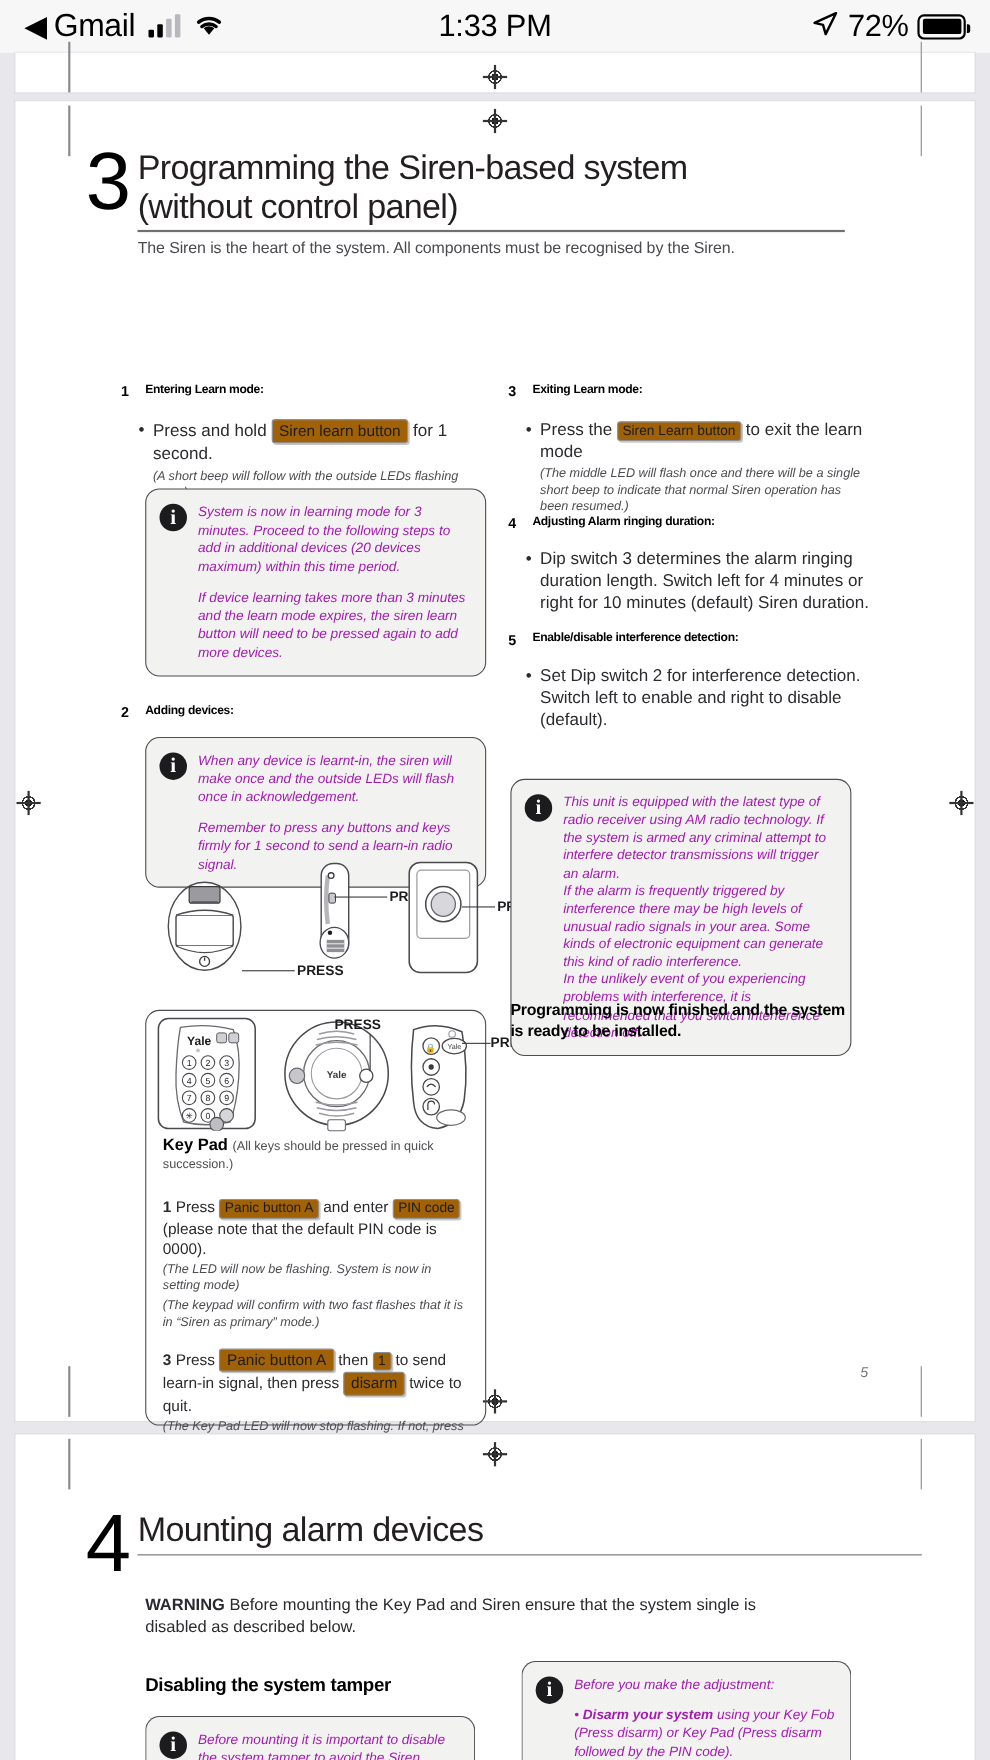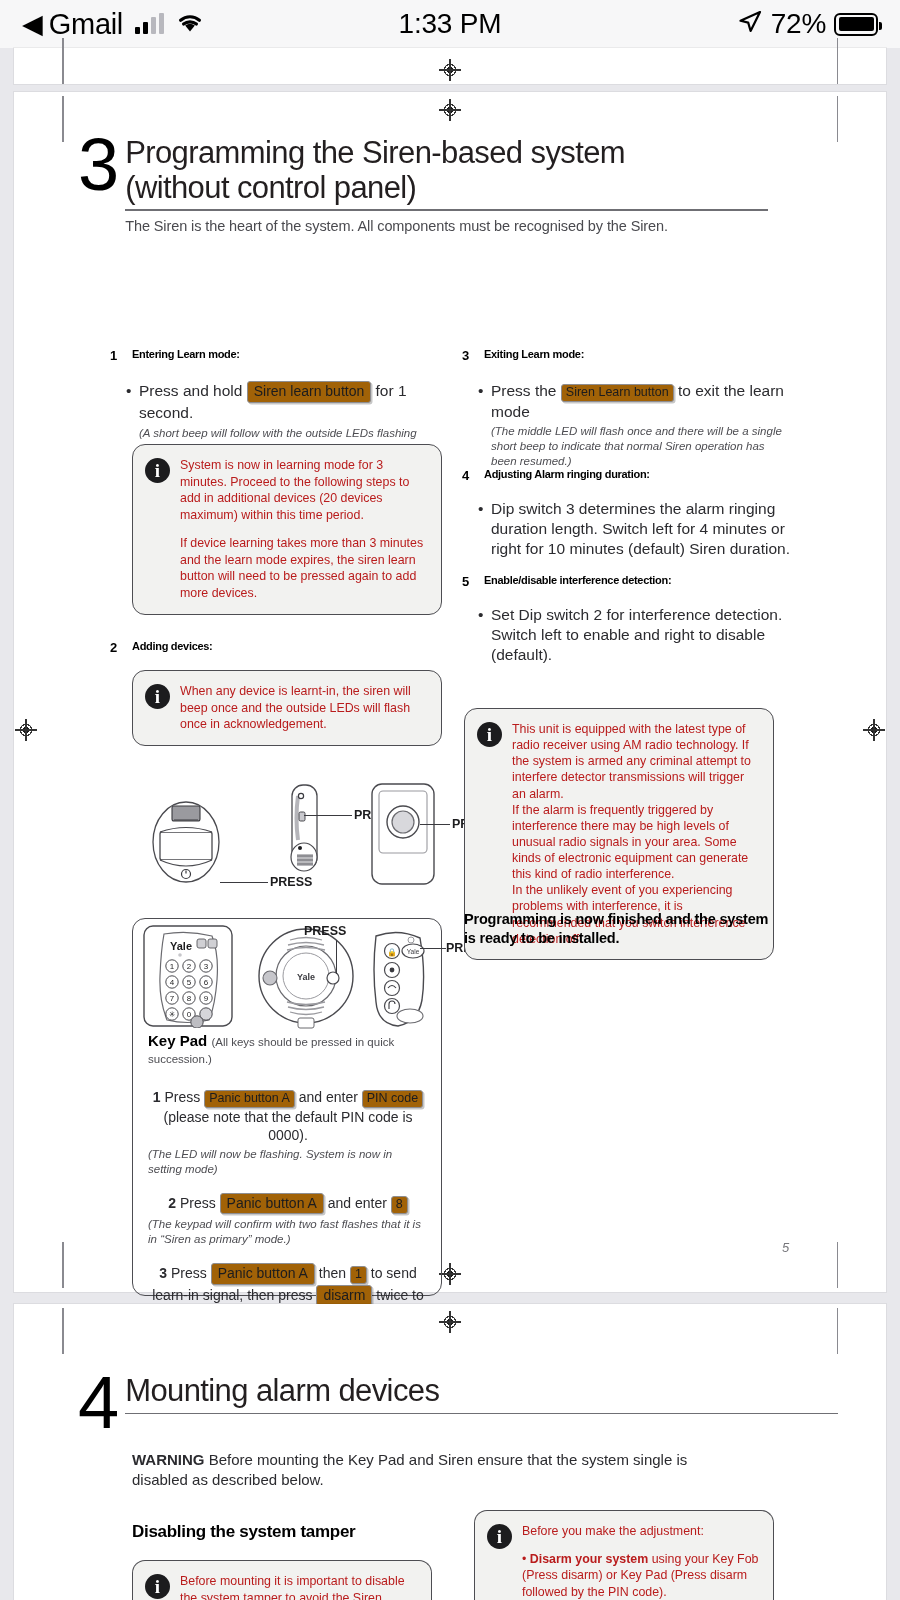--- a/index.html
+++ b/index.html
@@ -113,32 +113,32 @@
     gap: 10px;
   }
   .iicon {
     flex: none; width: 25px; height: 25px; border-radius: 50%;
     background: #1c1c1e; color: #fff;
     font-family: "Liberation Serif", serif;
     font-weight: bold; font-size: 19px;
     display: flex; align-items: center; justify-content: center;
     line-height: 1; margin-top: 1px;
   }
-  .ibody { font-size: 12.4px; line-height: 1.35; color: #b91c1c; }
+  .ibody { font-size: 12.4px; line-height: 1.35; color: #a21caf; font-style: italic; }
   .ibody p + p { margin-top: 11px; }
 
   
   .kpanel {
     position: absolute;
     border: 1.6px solid #4d4d52;
     border-radius: 13px;
   }
   .kp-title { font-size: 15px; font-weight: bold; }
   .kp-title small { font-size: 11.5px; font-weight: normal; color: #4d4d52; }
-  .kstep { font-size: 14px; line-height: 1.3; color: #2b2b2f; text-align: center; }
+  .kstep { font-size: 14px; line-height: 1.3; color: #2b2b2f; }
   .kstep b { font-weight: bold; }
 
   .finish { position: absolute; font-size: 14.5px; font-weight: bold; line-height: 1.3;
             letter-spacing: -.2px; }
   .pageno { position: absolute; font-style: italic; font-size: 13px; color: #76767b; }
 
   .warnline { position: absolute; font-size: 15px; line-height: 1.3; color: #2b2b2f; }
   .warnline b { font-weight: bold; }
   .subhead { position: absolute; font-size: 17px; font-weight: bold; letter-spacing: -.3px; }
 
@@ -239,21 +239,22 @@
     <div class="step" style="left:96px; top:548px; width:320px;">
       <div class="step-row">
         <div class="step-num">2</div>
         <div class="step-title">Adding devices:</div>
       </div>
     </div>
 
     <div class="infobox" style="left:118px; top:578px; width:310px;">
       <div class="iicon">i</div>
       <div class="ibody">
-        <p>When any device is learnt-in, the siren will beep once and the outside LEDs will flash once in acknowledgement.</p>
+        <p>When any device is learnt-in, the siren will make once and the outside LEDs will flash once in acknowledgement.</p>
+        <p>Remember to press any buttons and keys firmly for 1 second to send a learn-in radio signal.</p>
       </div>
     </div>
 
     <div class="dev" style="left:128px; top:690px; width:300px; height:110px;">
 
       <svg width="90" height="100" viewBox="0 0 90 100" style="position:absolute;left:0;top:8px;">
         <ellipse cx="44" cy="52" rx="33" ry="40" fill="#fff" stroke="#4a4a4f" stroke-width="1.3"></ellipse>
         <rect x="30" y="16" width="28" height="15" rx="2" fill="#9a9a9f" stroke="#3a3a3f" stroke-width="1.1"></rect>
         <path d="M32 30 h24" stroke="#3a3a3f" stroke-width="1"></path>
         <rect x="18" y="42" width="52" height="28" rx="2" fill="#fff" stroke="#4a4a4f" stroke-width="1.3"></rect>
@@ -371,24 +372,20 @@
         <span>Key Pad</span>
         <small>(All keys should be pressed in quick succession.)</small>
       </div>
 
       <div class="kstep" style="margin-top:22px;">
         <b>1</b>
         <span>Press </span><span class="chip">Panic button A</span><span> and enter </span><span class="chip">PIN code</span><span> (please note that the default PIN code is 0000).</span>
       </div>
       <div class="note-it" style="margin-top:3px;">(The LED will now be flashing. System is now in setting mode)</div>
 
-      <div class="kstep" style="margin-top:16px;">
-        <b>2</b>
-        <span>Press </span><span class="chip lg">Panic button A</span><span> and enter </span><span class="chip">8</span>
-      </div>
       <div class="note-it" style="margin-top:3px;">(The keypad will confirm with two fast flashes that it is in “Siren as primary” mode.)</div>
 
       <div class="kstep" style="margin-top:16px;">
         <b>3</b>
         <span>Press </span><span class="chip lg">Panic button A</span><span> then </span><span class="chip">1</span><span> to send learn-in signal, then press </span><span class="chip lg">disarm</span><span> twice to quit.</span>
       </div>
       <div class="note-it" style="margin-top:3px;">(The Key Pad LED will now stop flashing. If not, press “disarm” twice again)</div>
     </div>
 
     <div class="step" style="left:448px; top:256px; width:330px;">

